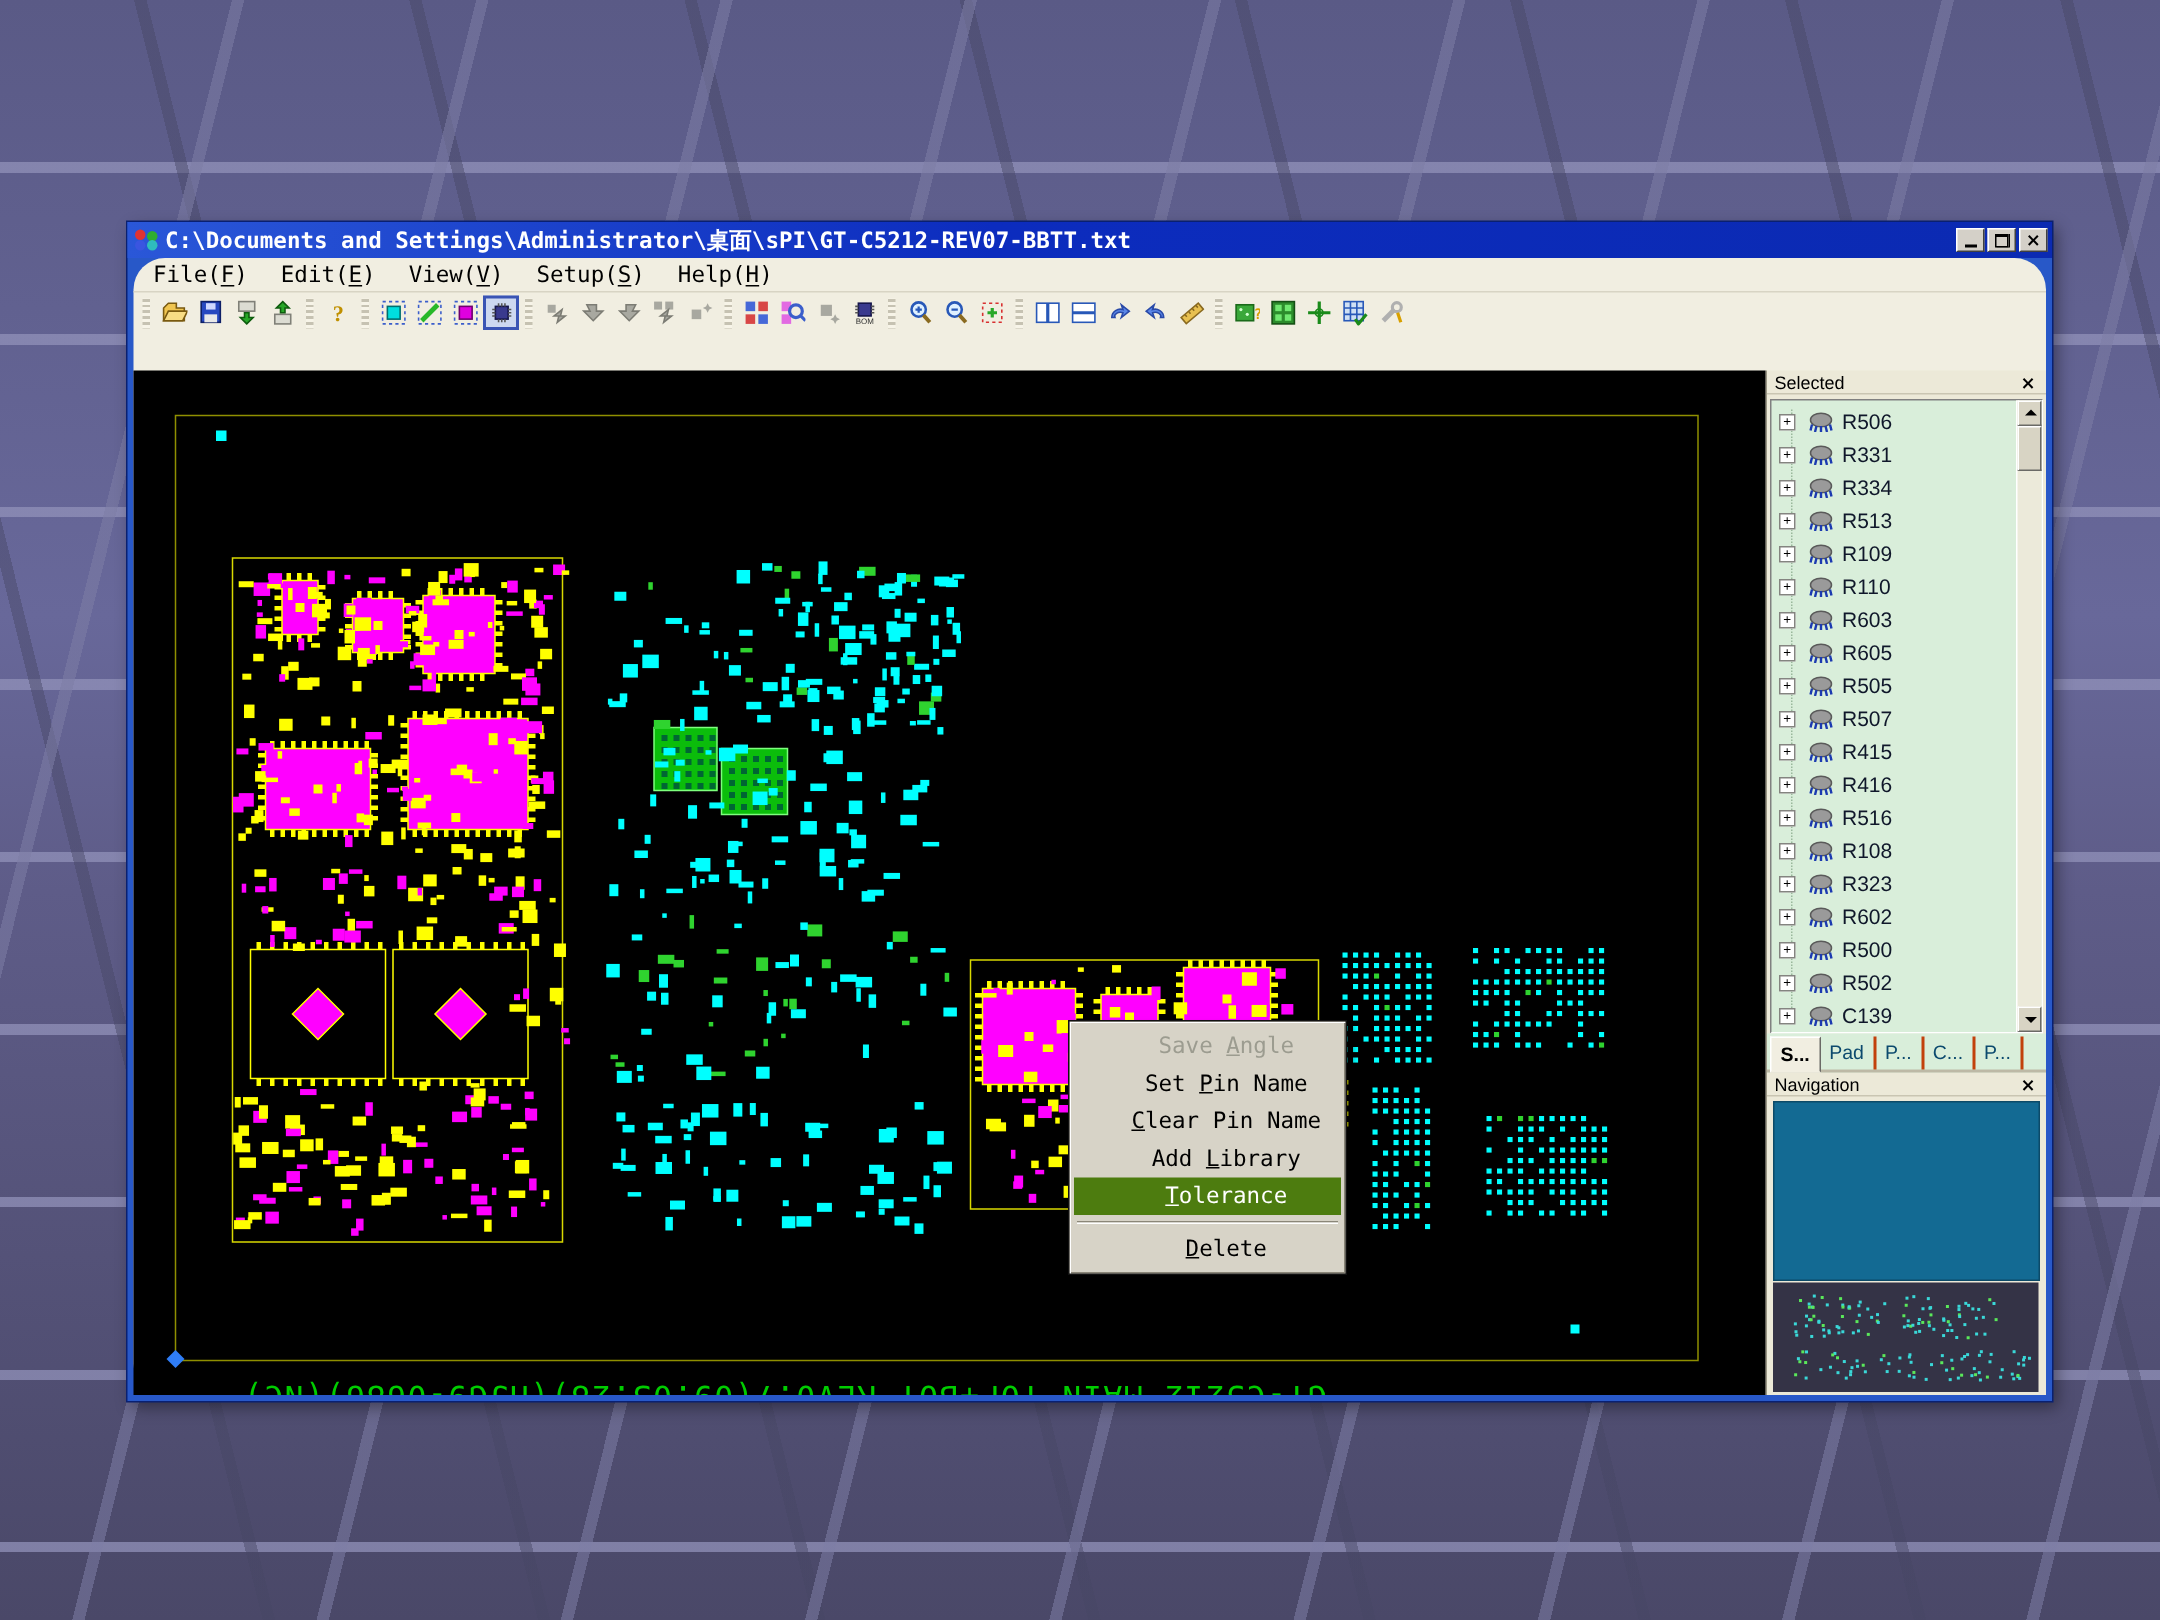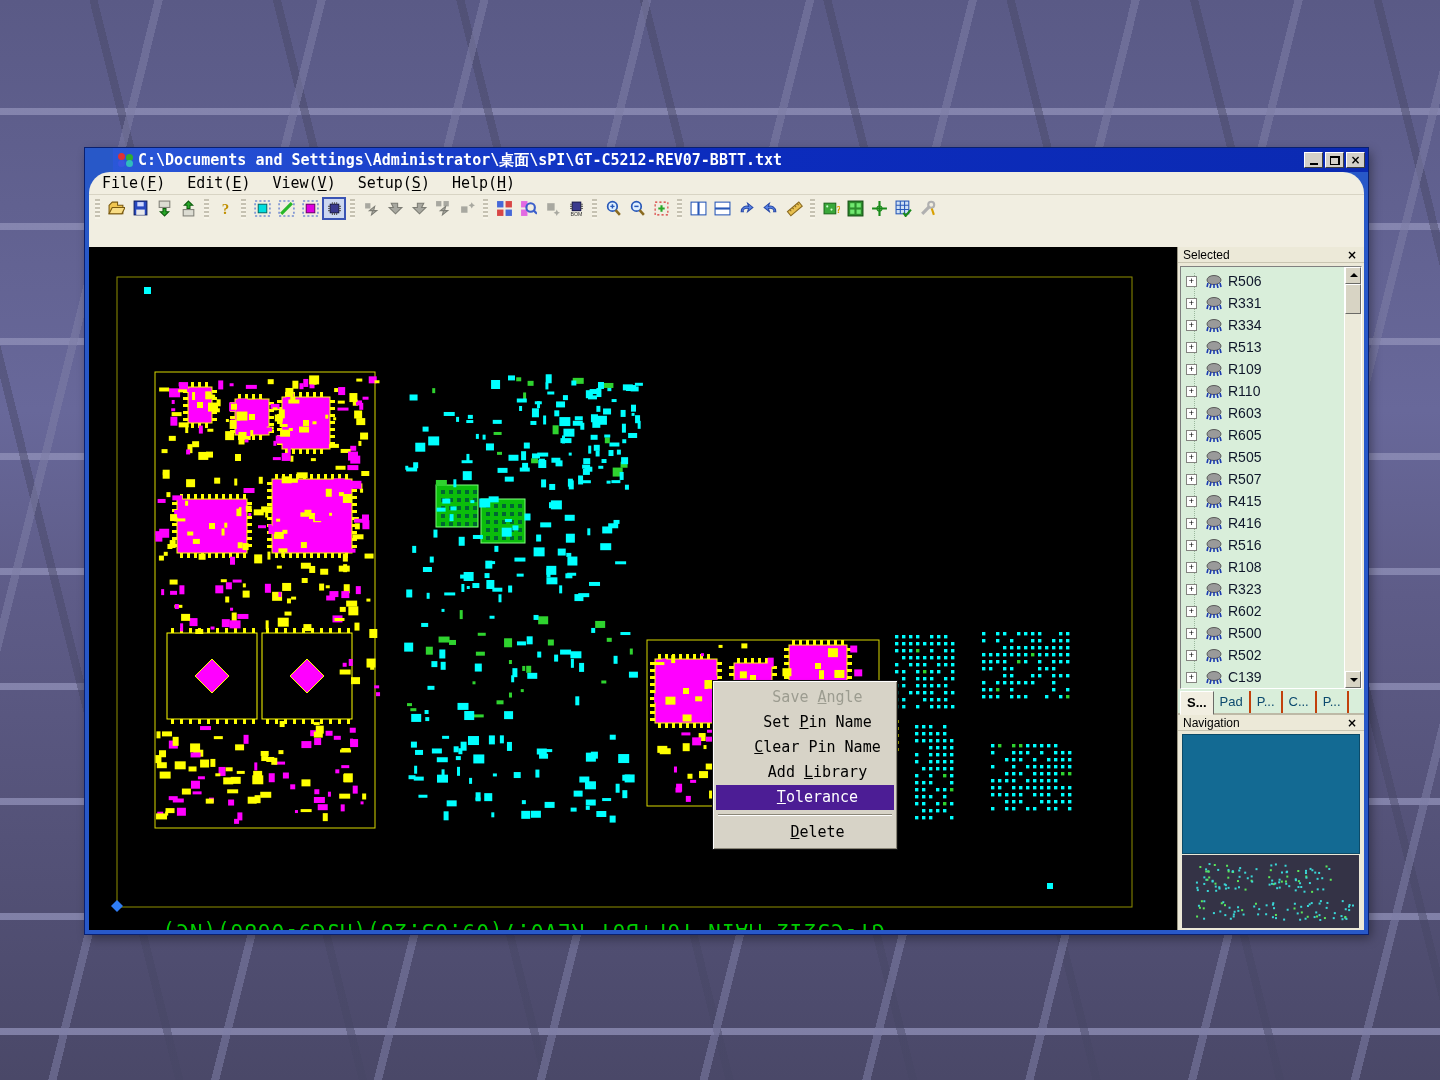--- a/index.html
+++ b/index.html
@@ -11,21 +11,21 @@
       repeating-linear-gradient(104deg, transparent 0 150px, rgba(125,125,165,.55) 150px 158px),
       repeating-linear-gradient(76deg,  transparent 0 170px, rgba(70,70,100,.45) 170px 178px),
       repeating-linear-gradient(180deg, transparent 0 108px, rgba(145,145,185,.75) 108px 115px),
       linear-gradient(180deg,#5a5a86 0%,#68689a 38%,#5e5c88 55%,#4a4868 100%);
   }
 
   
   .window{ position:absolute; left:85px; top:148px; width:1283px; height:786px;
     background:#2858c8; box-shadow:0 0 0 1px #0a2070, 3px 4px 10px rgba(0,0,0,.4); }
   .titlebar{ height:24px; display:flex; align-items:center; padding:0 3px 0 4px;
-    background:linear-gradient(90deg,#2a57d8 0%,#0c2cbe 45%,#0b2ab2 100%);margin-left:28px; }
+    background:linear-gradient(90deg,#2a57d8 0%,#0c2cbe 45%,#0b2ab2 100%); }
   .app-icon{ width:17px; height:16px; position:relative; margin-right:4px; flex:none; }
   .app-icon i{ position:absolute; width:7px; height:7px; border-radius:50%; }
   .title-text{ color:#fff; font-weight:bold; font-size:15px; white-space:nowrap; overflow:hidden; flex:1; letter-spacing:0; }
   .tbtn{ width:19px; height:16px; margin-left:2px; background:#d4d0c8; flex:none;
     border:1px solid; border-color:#fff #404040 #404040 #fff;
     display:flex; align-items:center; justify-content:center; font:bold 12px "DejaVu Sans",sans-serif; color:#000; }
   .g-min{ width:8px; height:9px; border-bottom:2px solid #000; }
   .g-res{ position:relative; width:10px; height:9px; }
   .g-res::before{ content:""; position:absolute; right:0; top:0; width:7px; height:6px; border:1px solid #000; border-top-width:2px; }
   .g-res::after{ content:""; position:absolute; left:0; bottom:0; width:7px; height:6px; border:1px solid #000; border-top-width:2px; background:#d4d0c8; }
@@ -48,21 +48,21 @@
   
   .canvas{ flex:1; position:relative; background:#000; overflow:hidden; }
   .board-label{ position:absolute; left:60px; top:672px; width:748px; text-align:center;
     font-size:21px; letter-spacing:1px; color:#00cc00; transform:rotate(180deg); white-space:nowrap; }
 
   
   .ctx{ position:absolute; width:186px; background:#d7d3c7; border:1px solid #111;
     box-shadow:inset 1px 1px 0 #fff, inset -1px -1px 0 #8a8678, 3px 3px 4px rgba(0,0,0,.5);
     padding:4px 3px; z-index:60; font-size:15px; }
   .ctx-item{ height:25px; line-height:25px; padding-left:25px; color:#000; white-space:pre;text-align:center; }
-  .ctx-item.hl{ background:#4c1d95; color:#fff; }
+  .ctx-item.hl{ background:#4d7c0f; color:#fff; }
   .ctx-item.dis{ color:#9c9c90; }
   .ctx-sep{ margin:4px 2px; border-top:1px solid #8a8678; border-bottom:1px solid #fff; }
 
   
   .rightcol{ width:187px; background:#ece9d8; border-left:1px solid #9a9684; display:flex; flex-direction:column; font-family:"Liberation Sans",sans-serif; }
   .panel-head{ height:19px; display:flex; align-items:center; padding:0 5px; font-size:12px; color:#000;
     border-bottom:1px solid #c9c5b2; }
   .panel-head .x{ margin-left:auto; font:bold 12px "DejaVu Sans",sans-serif; color:#000; padding:0 2px; }
   .listwrap{ margin:3px 2px 0 2px; height:436px; border:1px solid; border-color:#808080 #fff #fff #808080; background:#d9eeda; display:flex; }
   .tree{ flex:1; overflow:hidden; padding-top:3px; position:relative; }

